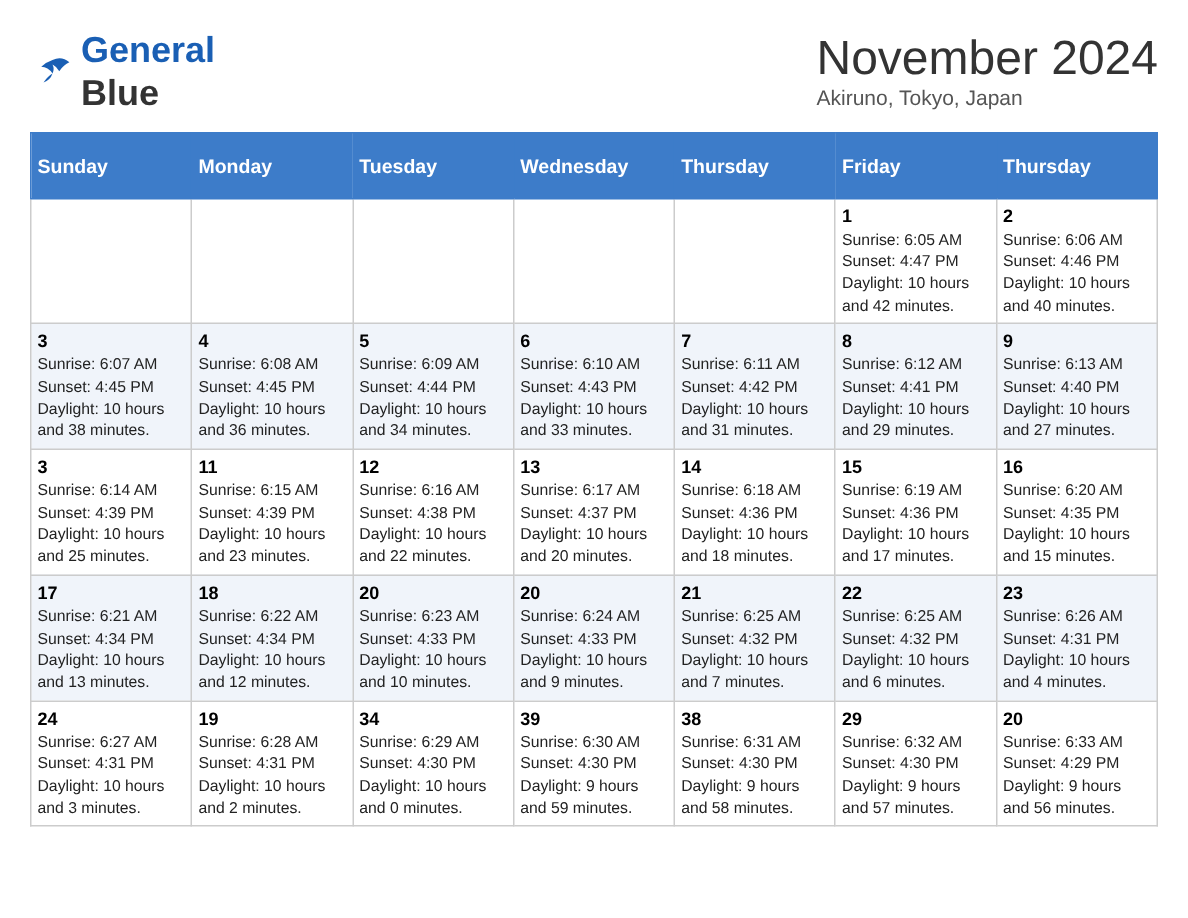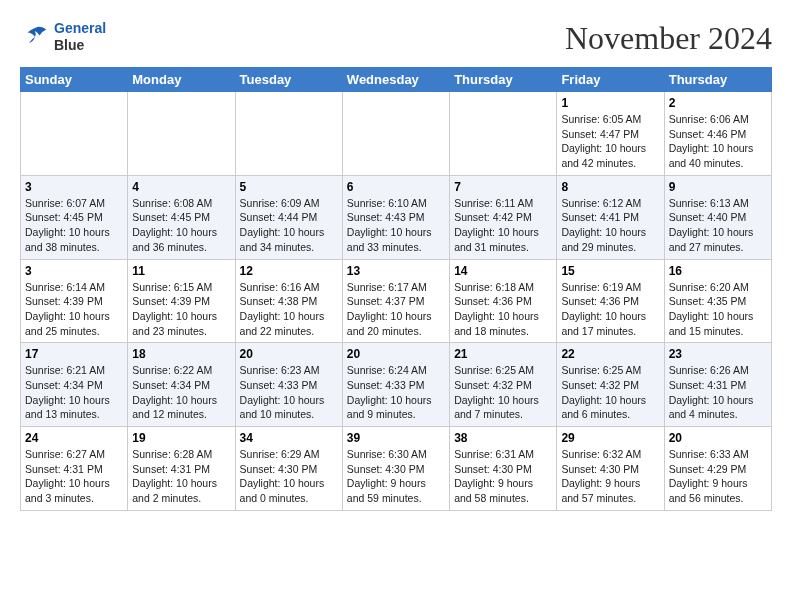--- a/index.html
+++ b/index.html
@@ -14,53 +14,52 @@
       display: flex;
       justify-content: space-between;
       align-items: flex-start;
       margin-bottom: 10px;
     }
     .logo {
       display: flex;
       align-items: center;
     }
     .logo-text {
-      font-size: 14px;
+      font-size: 24px;
       font-weight: bold;
       color: #333;
       line-height: 1.2;
     }
     .logo-text .blue { color: #1a5fb4; }
     .logo-icon {
       width: 30px;
       height: 30px;
       margin-right: 4px;
     }
     .title-block {
       text-align: left;
-      font-family: Liberation Serif, serif;
     }
     .month-title {
       font-size: 32px;
       font-weight: normal;
       color: #333;
     }
     .location {
       font-size: 14px;
       color: #555;
     }
     .calendar {
       width: 100%;
       border-collapse: collapse;
       font-size: 11px;
     }
     .calendar th {
       background: #3d7cc9;
       color: #fff;
-      padding: 4px 4px;
+      padding: 14px 4px;
       text-align: left;
       font-size: 13px;
       border: 1px solid #3d7cc9;
     }
     .calendar td {
       border: 1px solid #ccc;
       vertical-align: top;
       padding: 4px;
       width: calc(100% / 7);
       min-height: 80px;
@@ -95,20 +94,21 @@
       <path d="M20 8 Q28 4 35 10 Q30 12 26 18 Q24 14 20 12 Q22 16 20 20 Q16 14 10 14 Q14 10 20 8Z" fill="#1a5fb4"></path>
       <path d="M20 20 Q18 26 12 28 Q16 22 20 20Z" fill="#1a5fb4"></path>
     </svg>
     <div class="logo-text">
       <div><span class="blue">General</span></div>
       <div>Blue</div>
     </div>
   </div>
   <div class="title-block">
     <div class="month-title">November 2024</div>
+    <div class="location">Akiruno, Tokyo, Japan</div>
   </div>
 </div>
 
 <table class="calendar">
   <thead>
     <tr id="header-row">
         <th>Sunday</th>
         <th>Monday</th>
         <th>Tuesday</th>
         <th>Wednesday</th>

